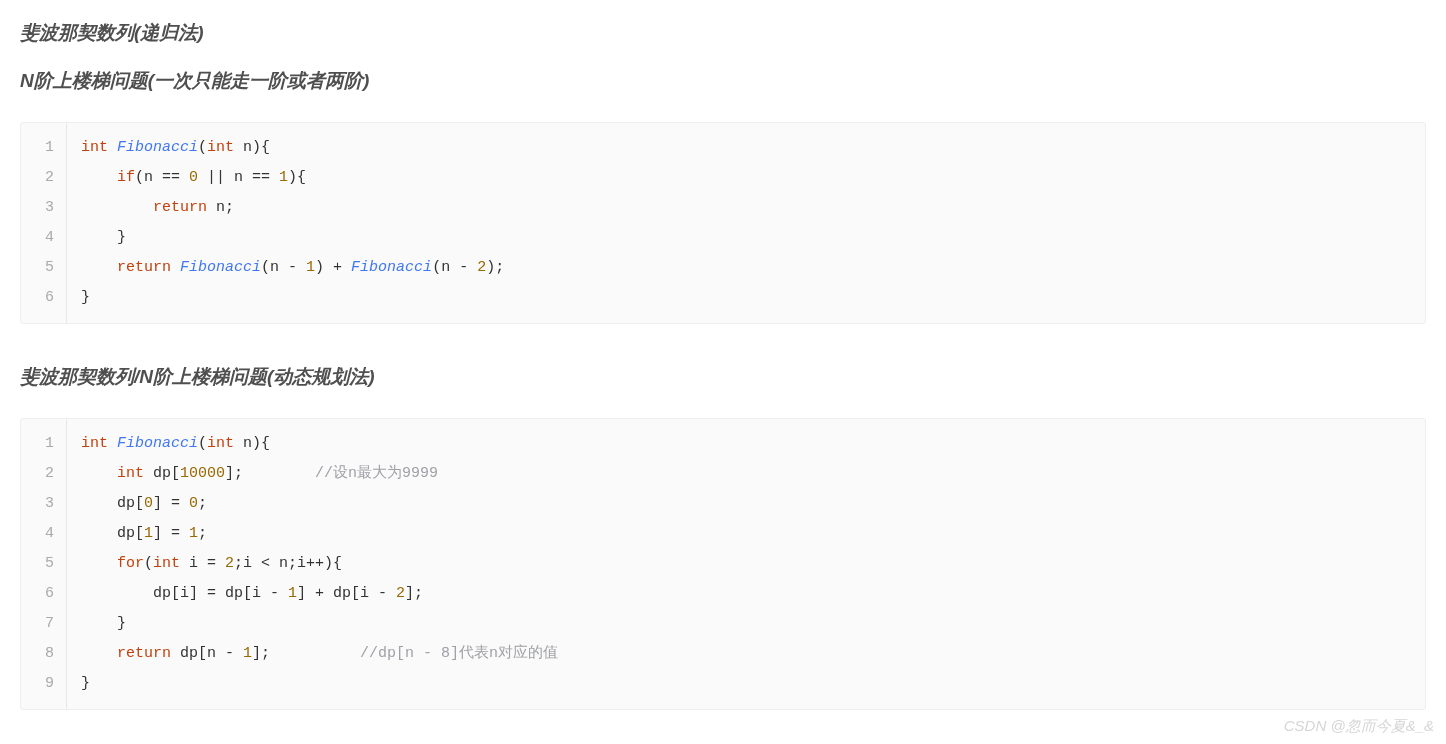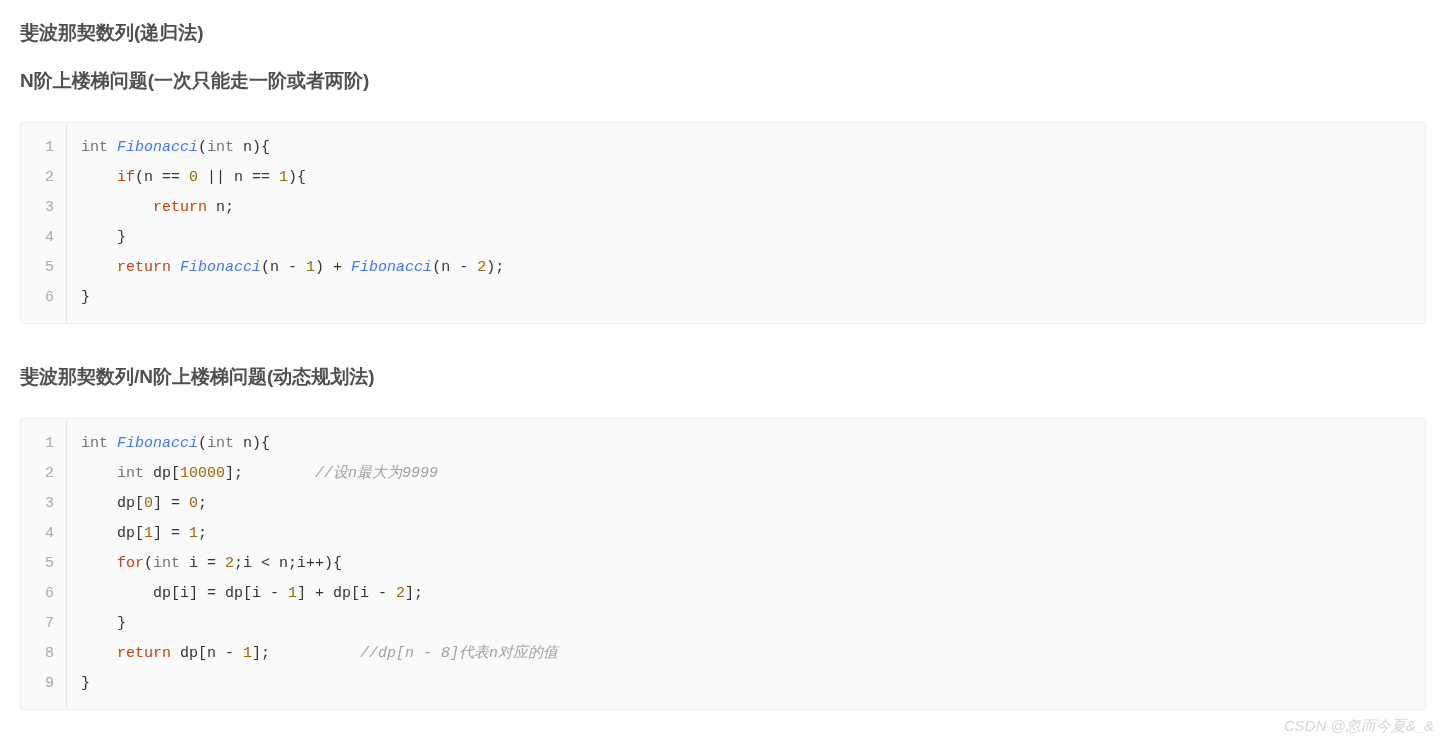--- a/index.html
+++ b/index.html
@@ -9,20 +9,21 @@
     }
     body {
       font-family: -apple-system, BlinkMacSystemFont, "Segoe UI", "Microsoft YaHei", sans-serif;
       background: #ffffff;
       padding: 20px;
       color: #333;
     }
     .heading {
       font-size: 19px;
       font-weight: 600;
+      font-style: italic;
       color: #4f4f4f;
       margin-bottom: 22px;
     }
     .heading + .heading {
       margin-top: 20px;
     }
     .code-block {
       background: #fafafa;
       border: 1px solid #eee;
       border-radius: 3px;
@@ -46,23 +47,23 @@
     }
     .code {
       padding: 10px 14px;
       white-space: pre;
       color: #333;
       flex: 1;
       overflow-x: auto;
     }
     .kw { color: #c2410c; }
     .fn { color: #4078f2; font-style: italic; }
-    .type { color: #737373; }
+    .type { color: #c2410c; }
     .num { color: #986801; }
-    .comment { color: #a0a1a7; font-style: italic; }
+    .comment { color: #a0a1a7; }
     .watermark {
       position: fixed;
       bottom: 8px;
       right: 12px;
       color: #d6d6d6;
       font-size: 15px;
       font-style: italic;
       pointer-events: none;
     }
   </style>

